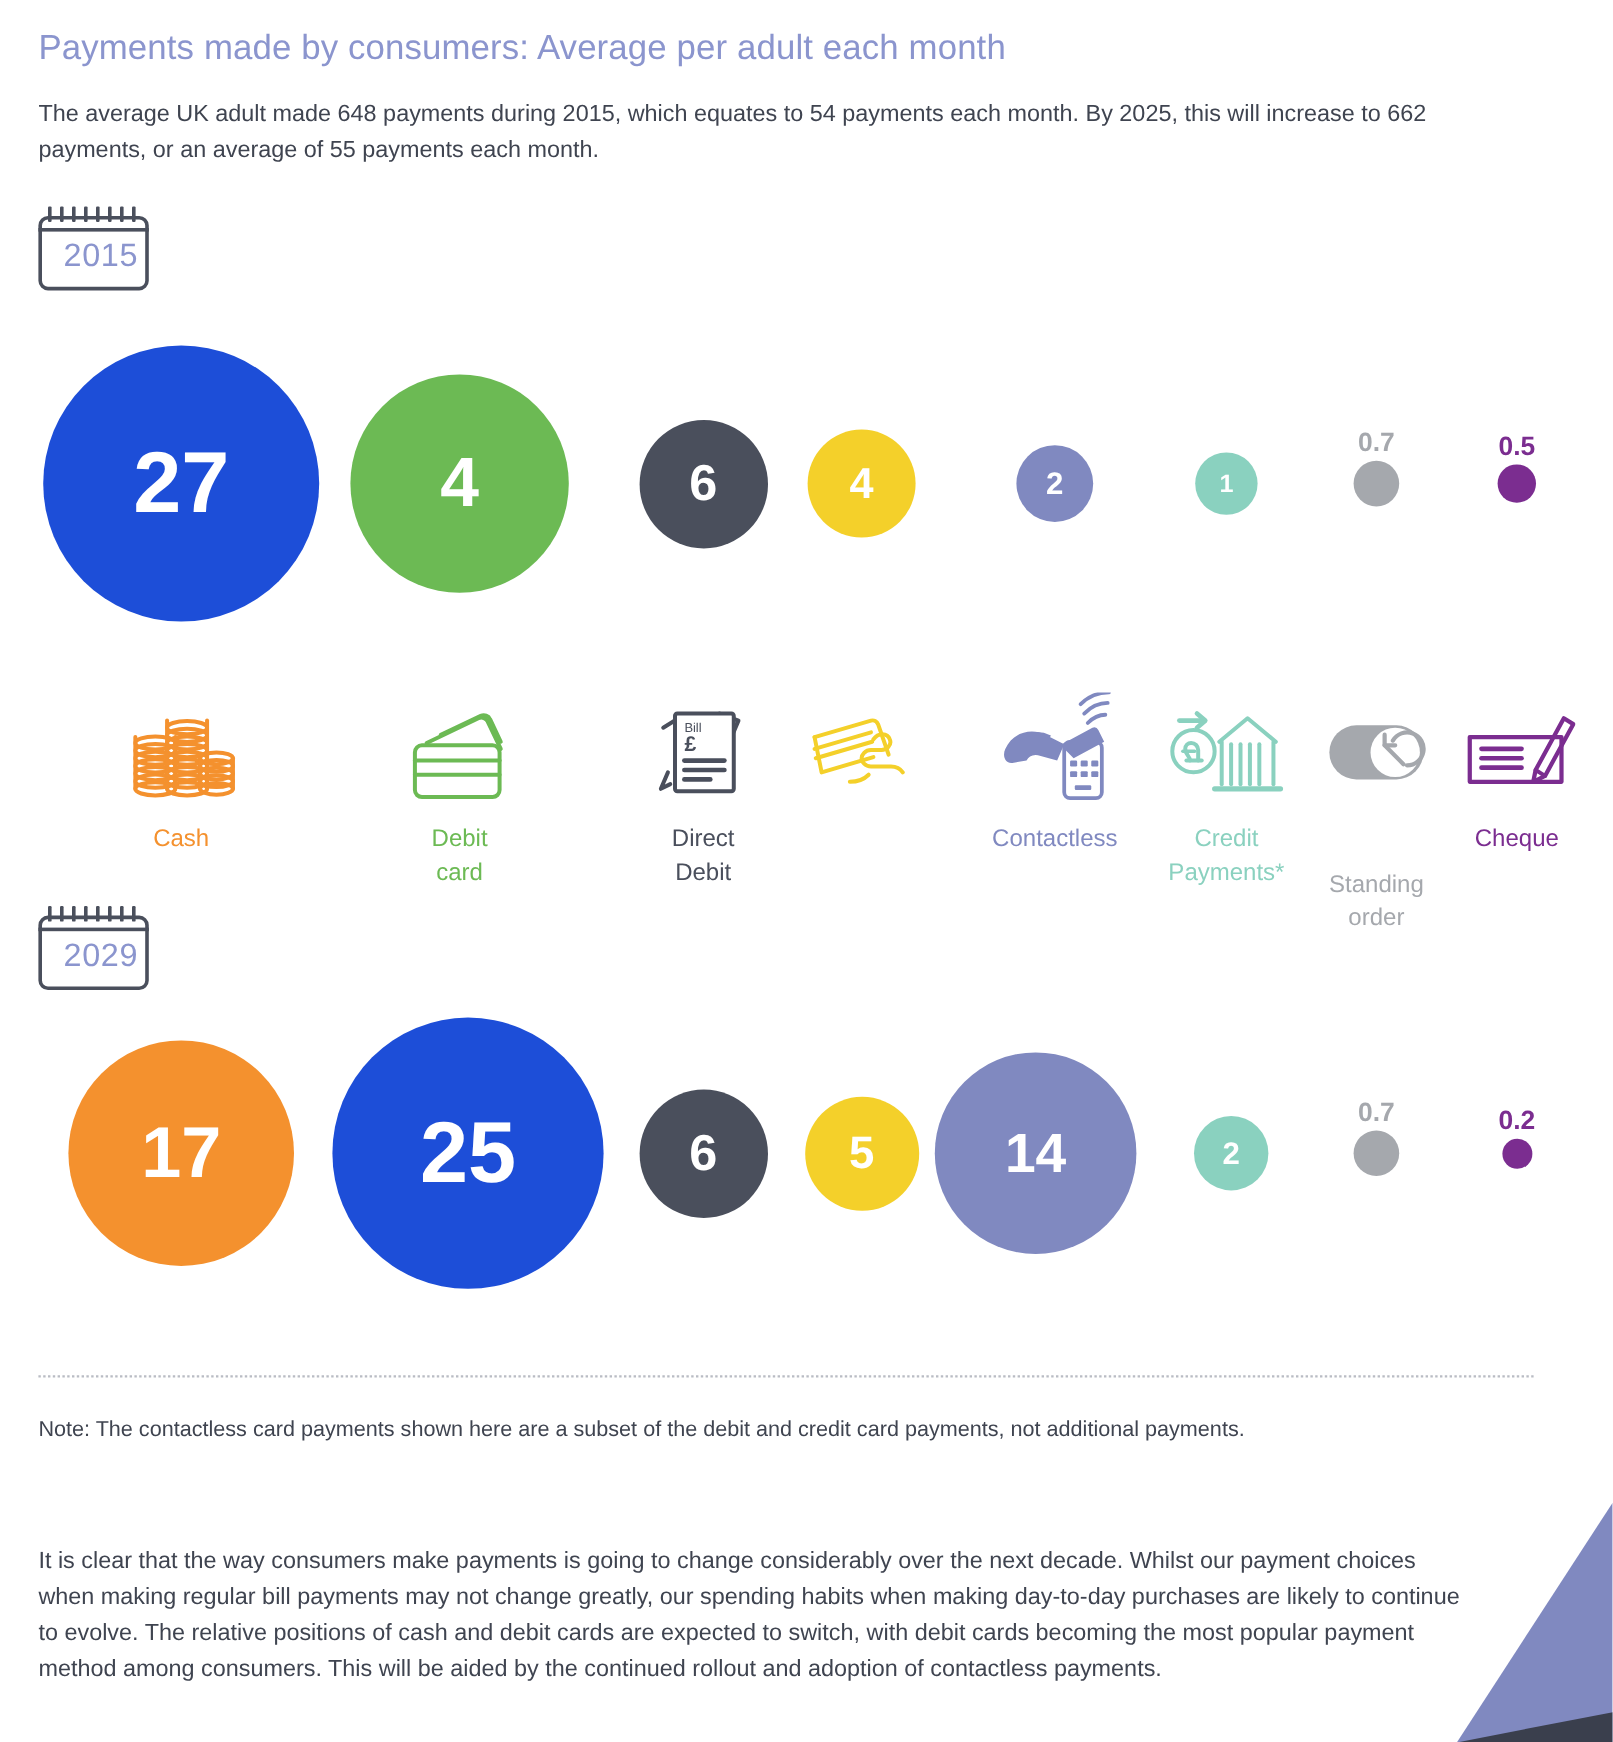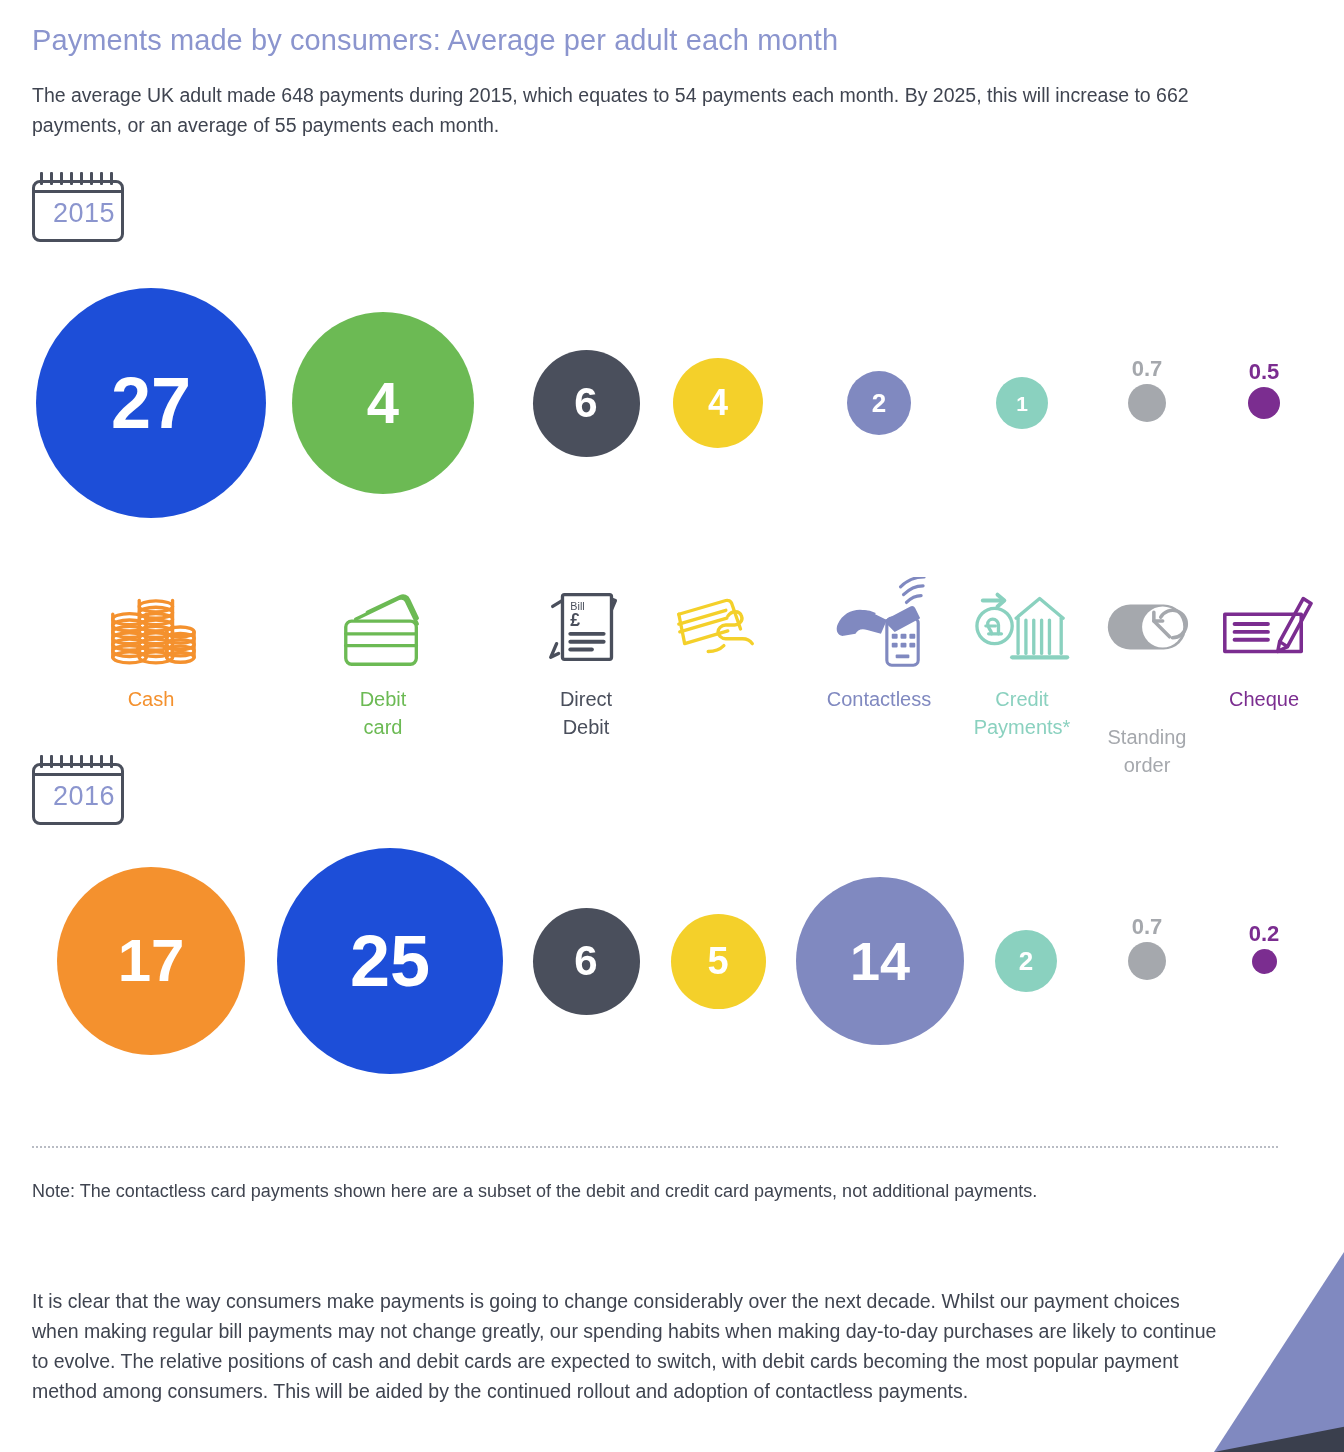--- a/index.html
+++ b/index.html
@@ -308,37 +308,37 @@
     <div class="cal-rings">
       <span style="left:0px"></span>
         <span style="left:10px"></span>
         <span style="left:20px"></span>
       <span style="left:30px"></span>
         <span style="left:40px"></span>
         <span style="left:50px"></span>
       <span style="left:60px"></span>
         <span style="left:70px"></span>
     </div>
-    <div class="cal-year">2016</div>
+    <div class="cal-year">2029</div>
   </div>
 
   <div class="bubble-row" id="row2025" style="top:848px;height:235px;">
       <div class="bubble" style="width: 188px; height: 188px; left: 57px; top: 19px; background: rgb(244, 145, 46); font-size: 60px;">
         <span>17</span>
       </div>
       <div class="bubble" style="width: 226px; height: 226px; left: 277px; top: 0px; background: #1d4ed8; font-size: 72px;">
         <span>25</span>
       </div>
       <div class="bubble" style="width: 107px; height: 107px; left: 532.5px; top: 59.5px; background: rgb(74, 79, 92); font-size: 42px;">
         <span>6</span>
       </div>
       <div class="bubble" style="width: 95px; height: 95px; left: 670.5px; top: 65.5px; background: rgb(244, 208, 42); font-size: 38px;">
         <span>5</span>
       </div>
-      <div class="bubble" style="width: 168px; height: 168px; left: 796px; top: 29px; background: rgb(128, 137, 192); font-size: 54px; text-align: center;">
+      <div class="bubble" style="width: 168px; height: 168px; left: 779px; top: 29px; background: rgb(128, 137, 192); font-size: 46px; text-align: center;">
         <span>14</span>
       </div>
       <div class="bubble" style="width: 62px; height: 62px; left: 995px; top: 82px; background: rgb(138, 209, 191); font-size: 26px;">
         <span>2</span>
       </div>
       <div class="bubble" style="width: 38px; height: 38px; left: 1128px; top: 94px; background: rgb(165, 168, 173);"></div>
       <div class="outside-val" style="left: 1097px; width: 100px; top: 66px; font-size: 22px; color: rgb(165, 168, 173);">0.7</div>
       <div class="bubble" style="width: 25px; height: 25px; left: 1251.5px; top: 100.5px; background: rgb(123, 45, 144);"></div>
       <div class="outside-val" style="left: 1214px; width: 100px; top: 72.5px; font-size: 22px; color: rgb(123, 45, 144);">0.2</div>
     </div>

